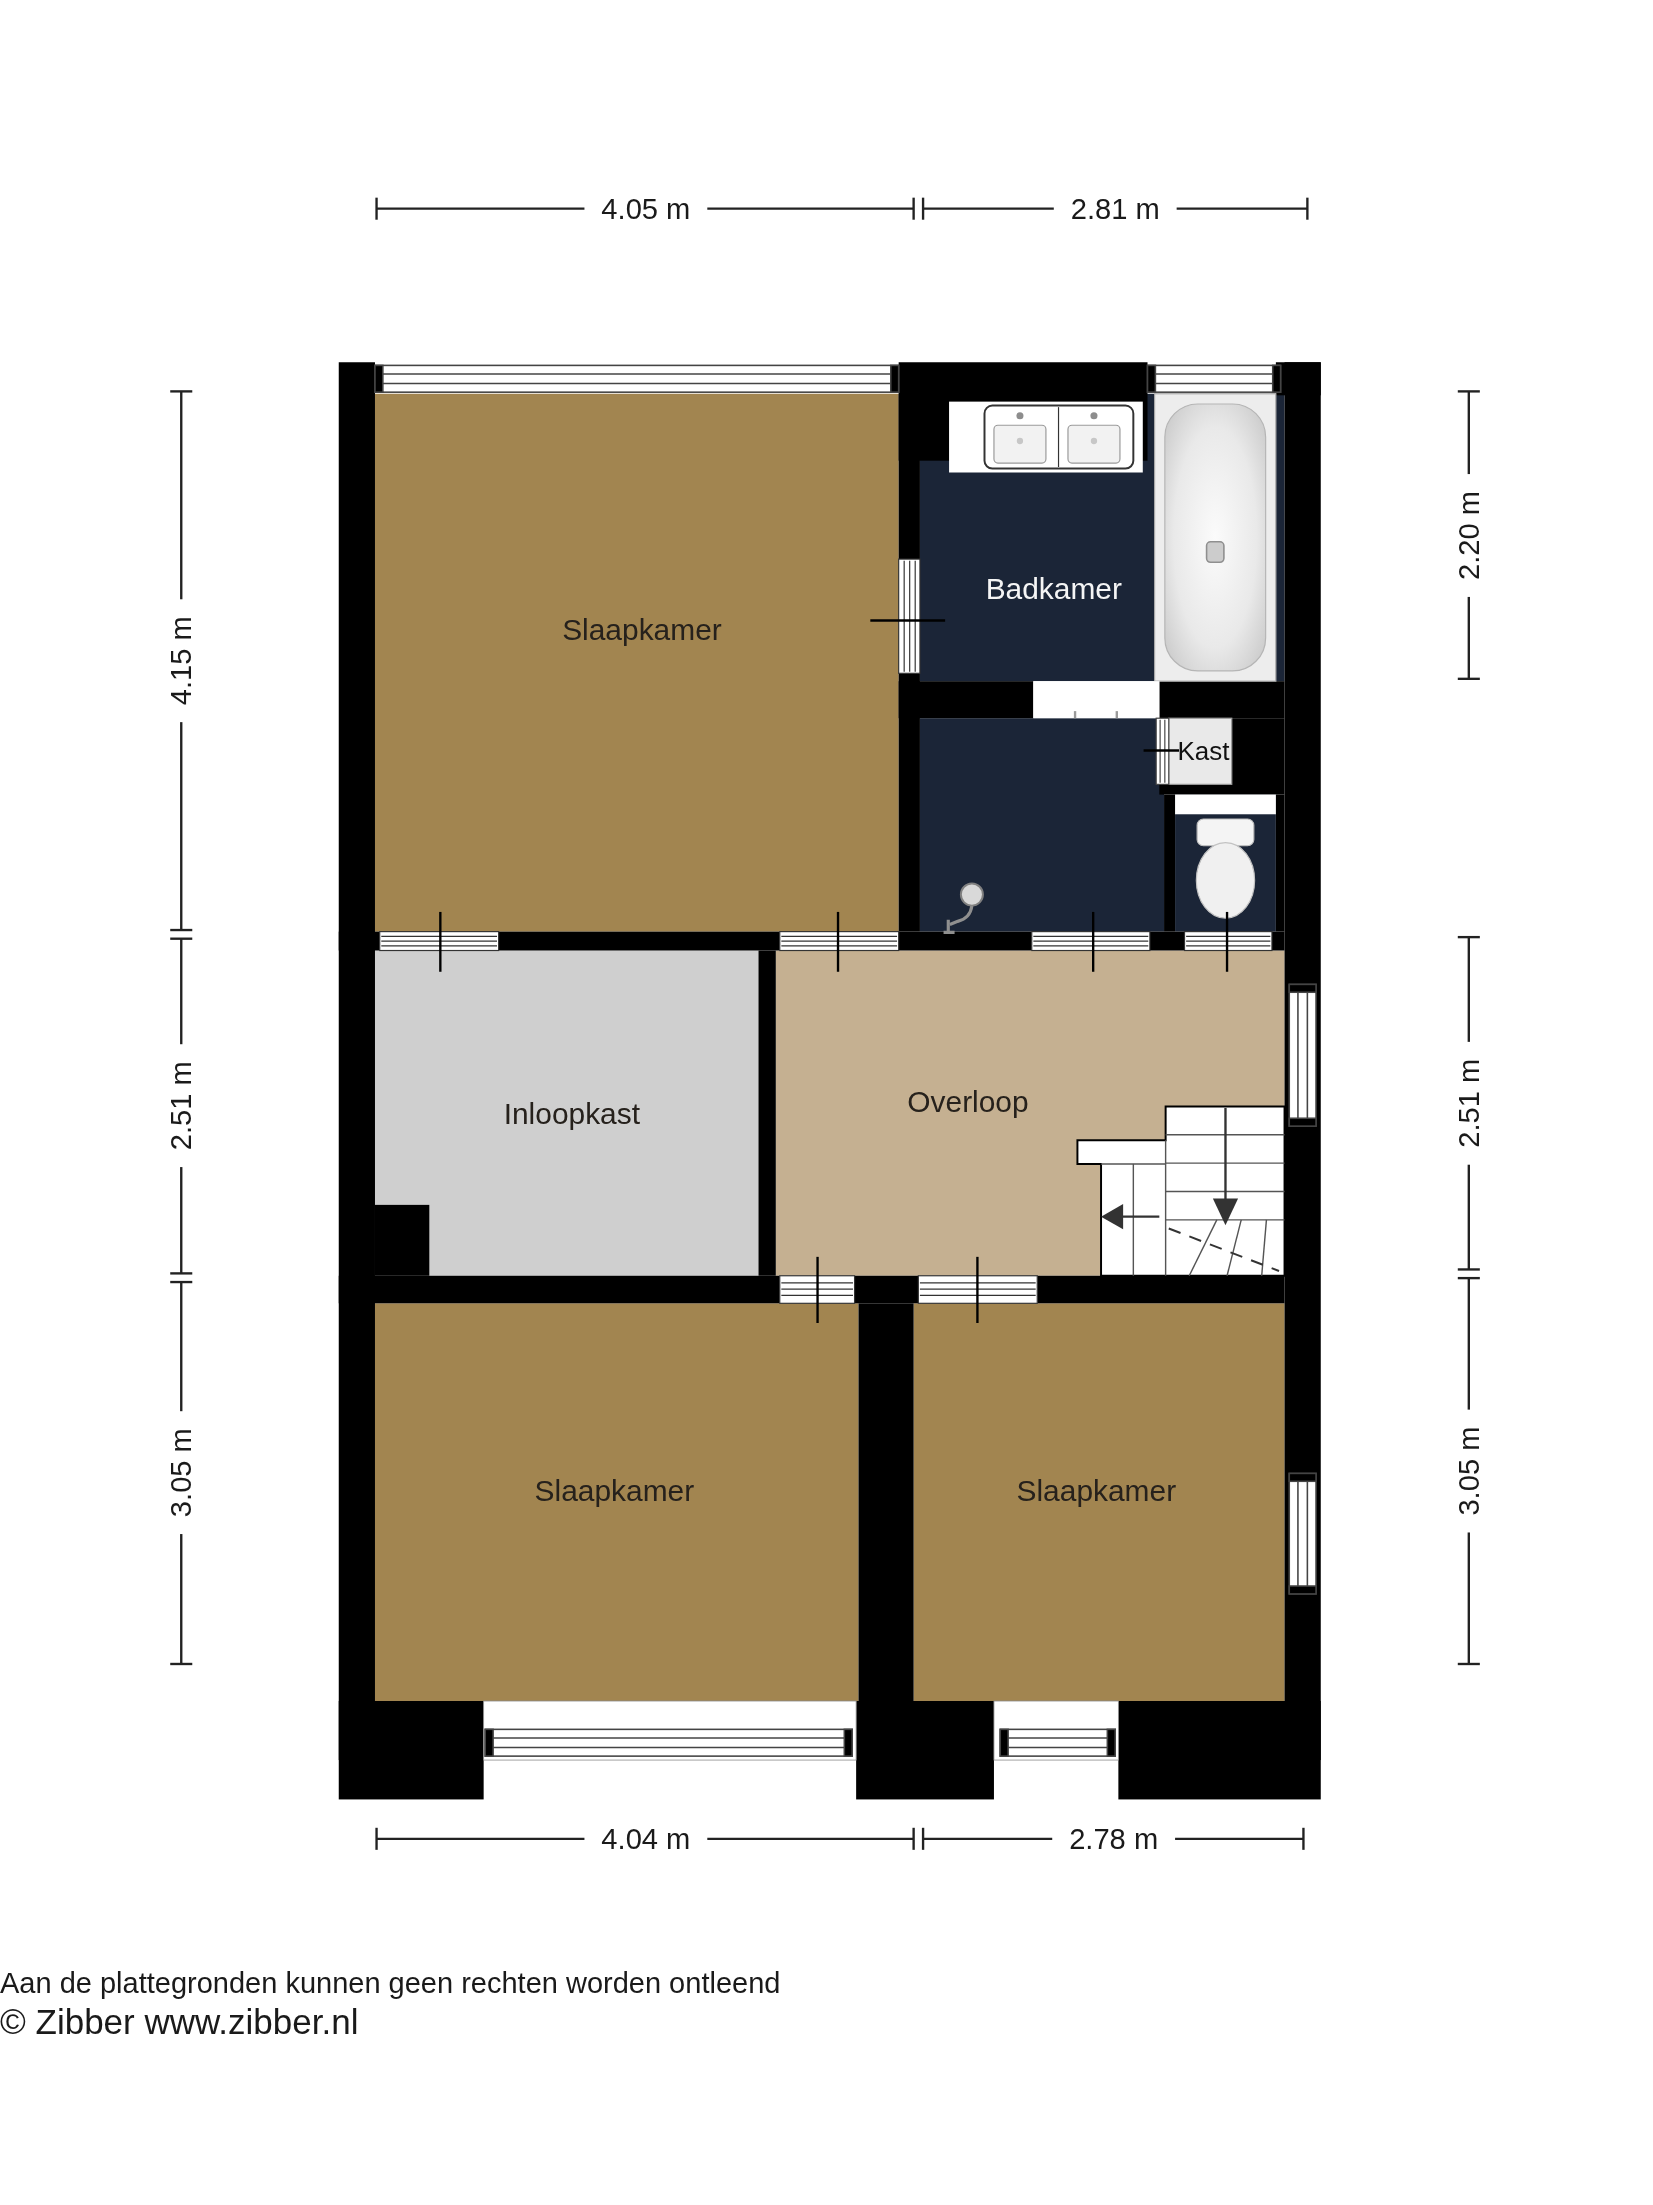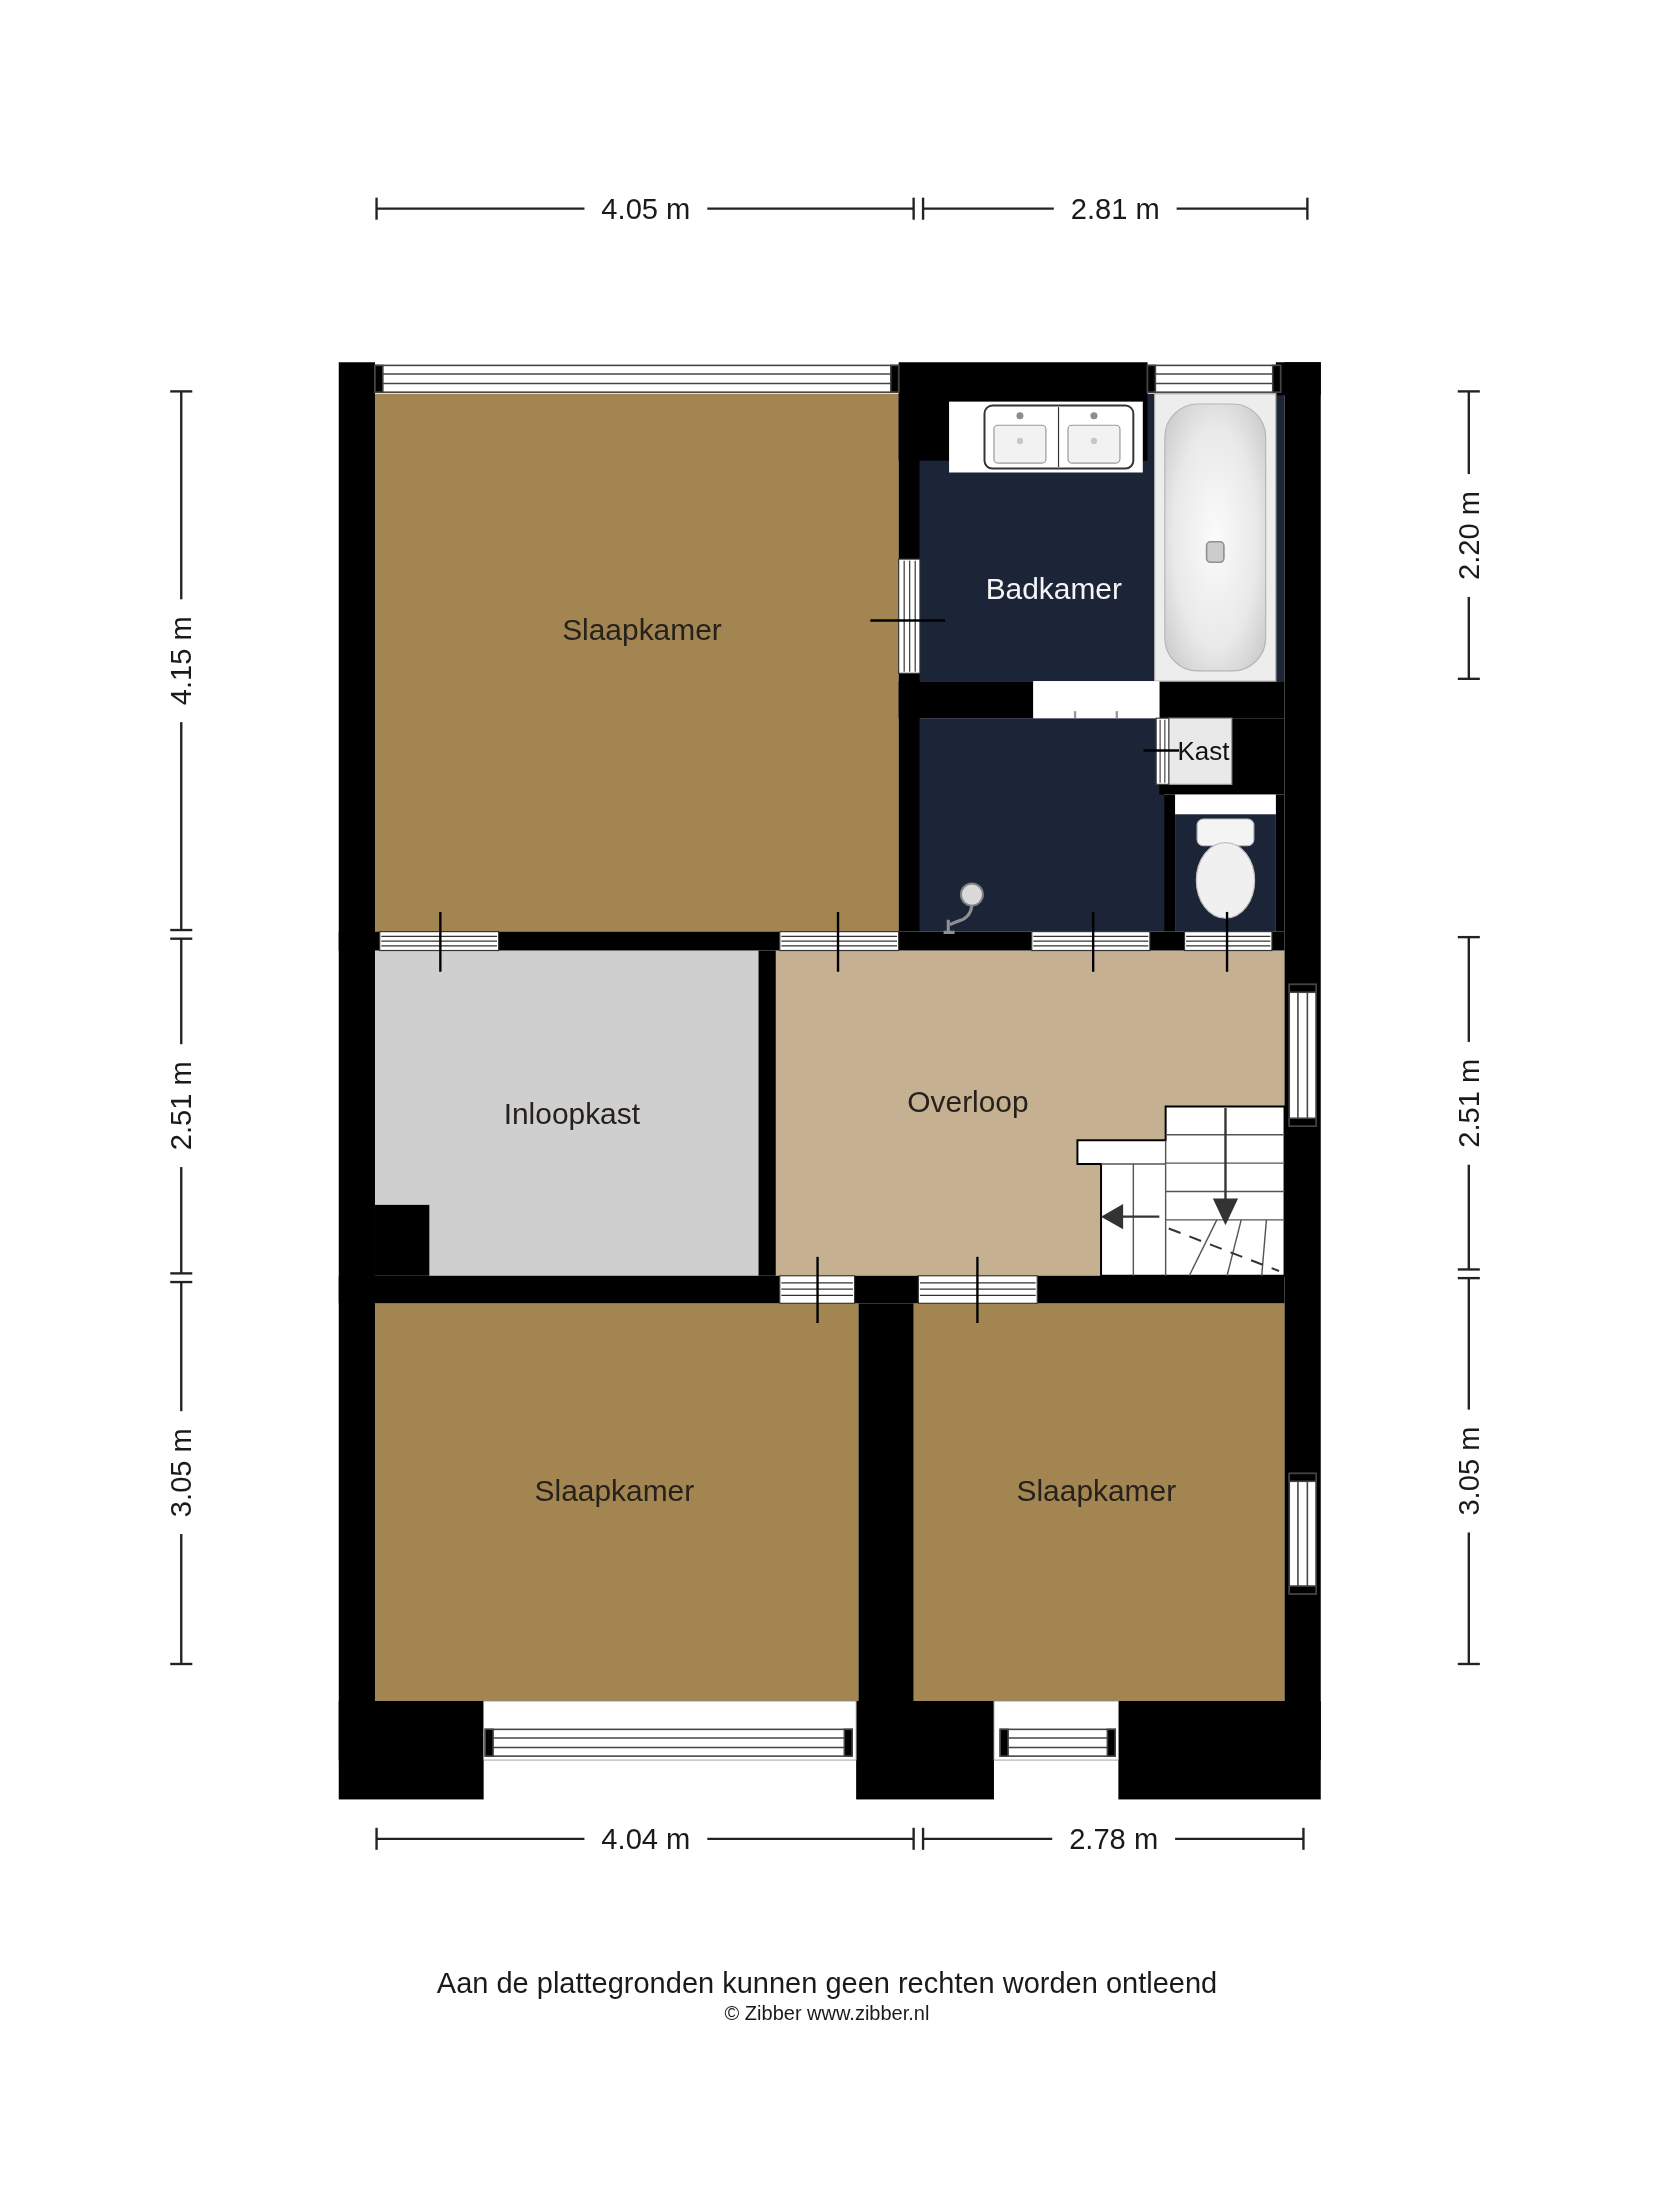--- a/index.html
+++ b/index.html
@@ -3,23 +3,23 @@
 <meta charset="utf-8">
 <style>
   html,body{margin:0;padding:0;background:#ffffff;}
   body{width:1654px;height:2205px;position:relative;font-family:"Liberation Sans",sans-serif;}
   #plan-svg{position:absolute;left:0;top:0;}
   svg text{font-family:"Liberation Sans",sans-serif;}
   .room-label{font-size:38px;fill:#26211c;}
   .room-label.light{fill:#f5f5f5;}
   .kast-label{font-size:33px;fill:#111;}
   .dim-label{font-size:37px;fill:#1a1a1a;}
-  .footer{position:absolute;left:0;width:1654px;text-align:center;color:#1a1a1a;}
+  .footer{position:absolute;left:0;width:1654px;text-align:left;color:#1a1a1a;}
   .footer-line1{top:1967px;font-size:29px;}
-  .footer-line2{top:2002px;font-size:20px;}
+  .footer-line2{top:2002px;font-size:35px;}
 </style>
 </head>
 <body>
 
 <svg id="plan-svg" width="1654" height="2205" viewBox="0 0 2100 2800" xmlns="http://www.w3.org/2000/svg">
   <defs>
     <radialGradient id="tubGrad" cx="50%" cy="50%" r="75%">
       <stop offset="0%" stop-color="#fbfbfb"></stop>
       <stop offset="55%" stop-color="#e9e9e9"></stop>
       <stop offset="100%" stop-color="#bfbfbf"></stop>

